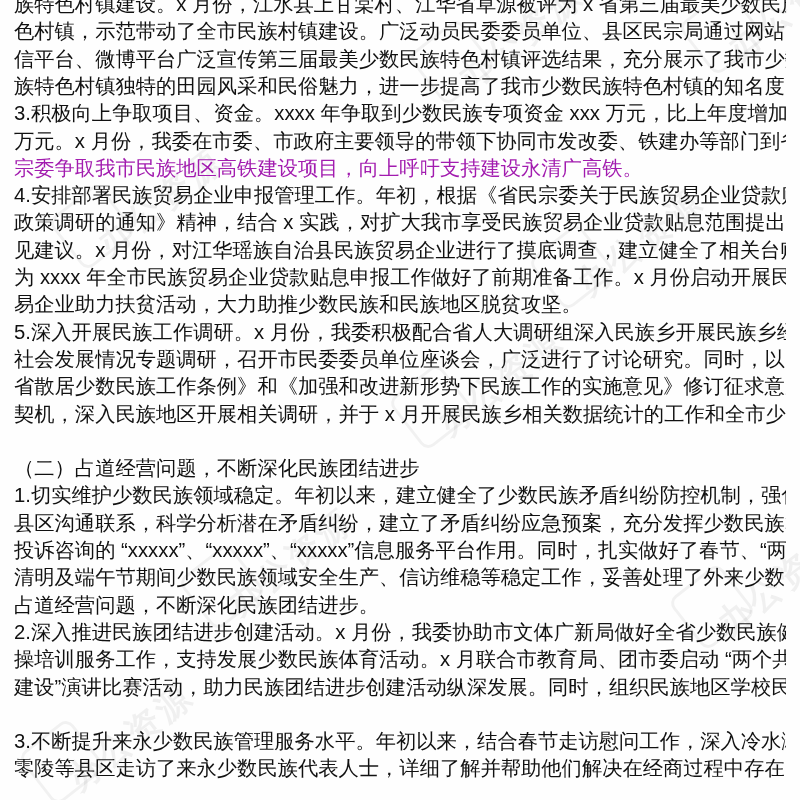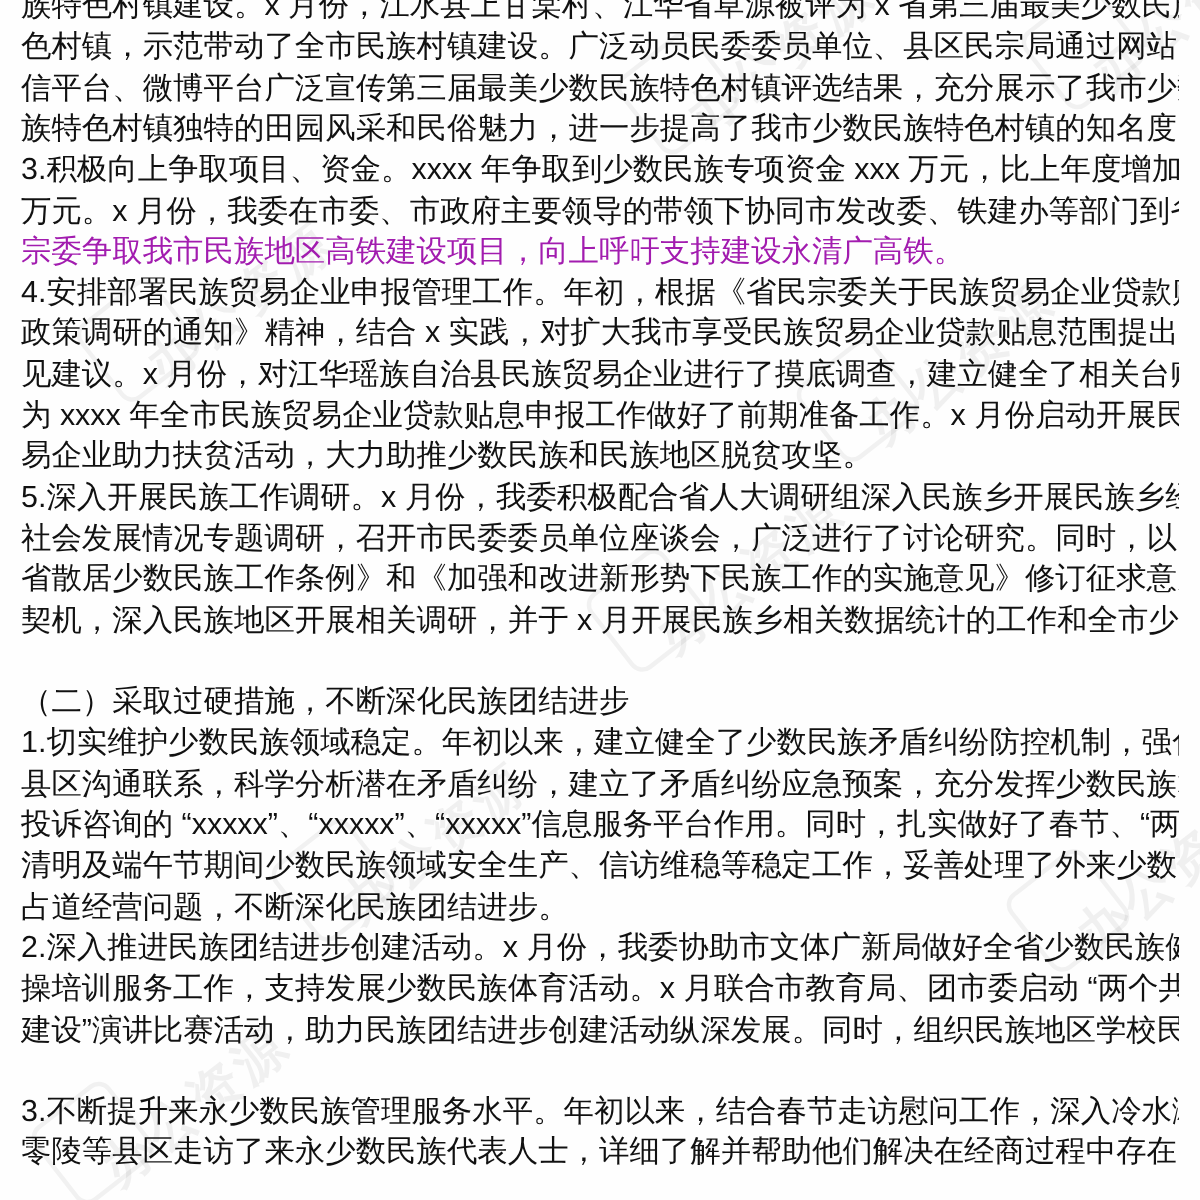--- a/index.html
+++ b/index.html
@@ -707,21 +707,21 @@
         <span class="ch">计</span>
         <span class="ch">的</span>
         <span class="ch">工</span>
         <span class="ch">作</span>
         <span class="ch">和</span>
         <span class="ch">全</span>
         <span class="ch">市</span>
         <span class="ch">少</span>
         <span class="ch">数</span>
       </div>
-      <div class="line left" style="top: 455.1px; color: rgb(17, 17, 17);">（二）采取过硬措施，不断深化民族团结进步</div>
+      <div class="line left" style="top: 455.1px; color: rgb(17, 17, 17);">（二）占道经营问题，不断深化民族团结进步</div>
       <div class="line just" style="top: 482.4px; color: rgb(17, 17, 17);">
         <span class="ch">1</span>
         <span class="ch">.</span>
         <span class="ch">切</span>
         <span class="ch">实</span>
         <span class="ch">维</span>
         <span class="ch">护</span>
         <span class="ch">少</span>
         <span class="ch">数</span>
         <span class="ch">民</span>

